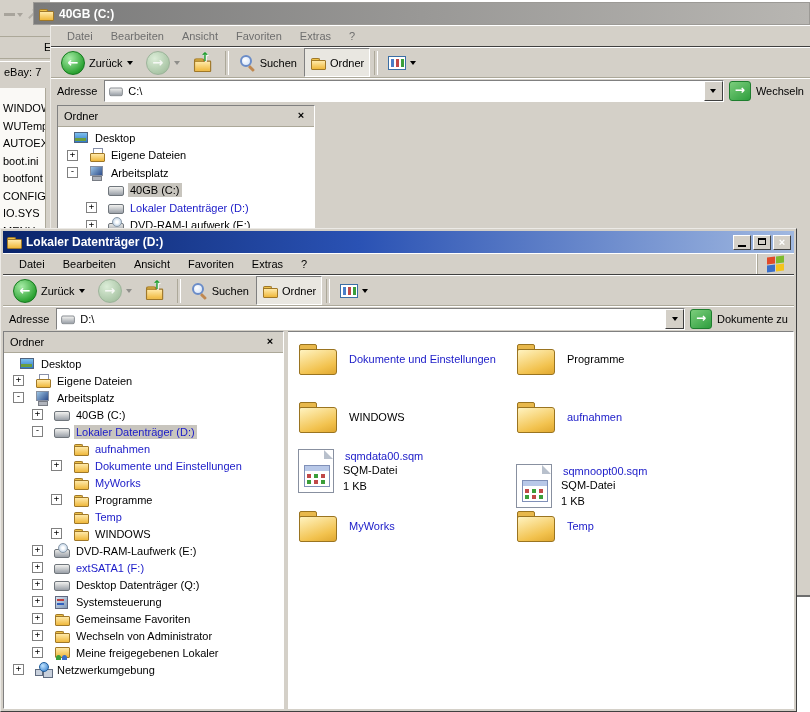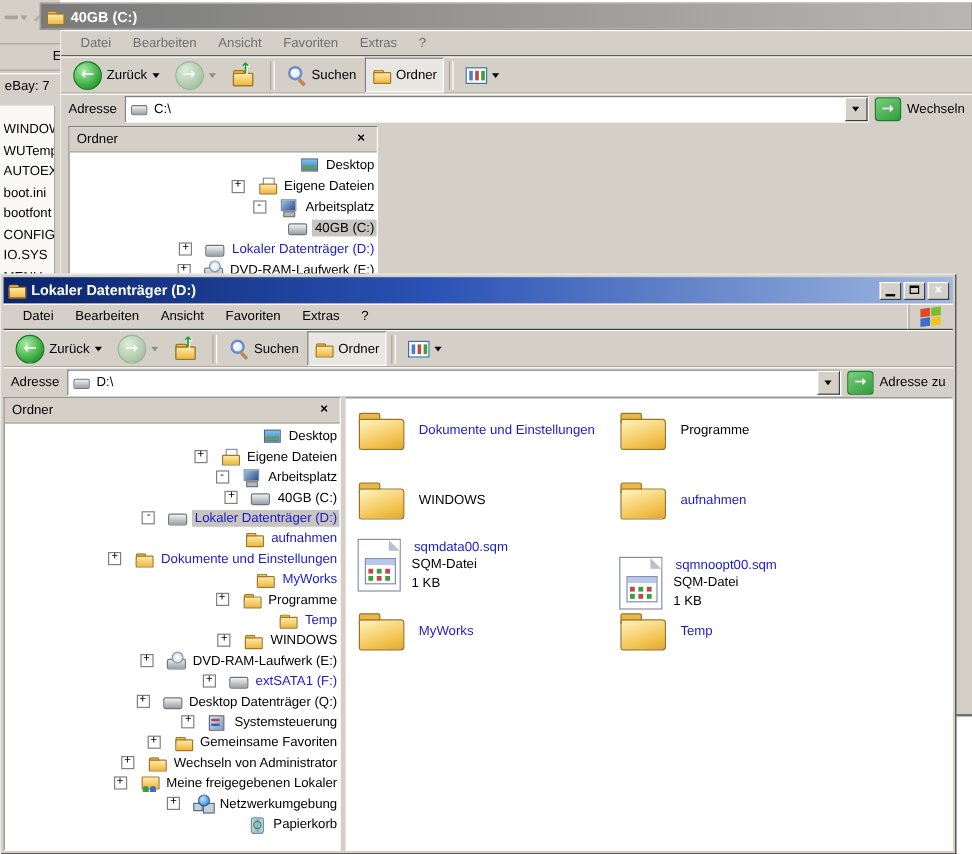--- a/index.html
+++ b/index.html
@@ -85,21 +85,21 @@
   .alabel{padding:0 2px;}
   .combo{flex:1;height:20px;background:#fff;border:1px solid;border-color:#808080 #fff #fff #808080;
     display:flex;align-items:center;gap:4px;padding-left:3px;min-width:0;}
   .dbtn{margin-left:auto;width:17px;height:18px;background:#D4D0C8;border:1px solid;border-color:#fff #404040 #404040 #fff;
     display:flex;align-items:center;justify-content:center;flex:none;}
   .gobtn{display:flex;align-items:center;gap:5px;flex:none;padding-right:2px;}
   .goicon{width:20px;height:18px;border-radius:3px;background:linear-gradient(145deg,#7CCE7C,#2E9E3E);
     border:1px solid #1E7E2E;color:#fff;font-family:"DejaVu Sans",sans-serif;font-weight:bold;font-size:12px;
     text-align:center;line-height:17px;}
   
-  .trow{height:17px;display:flex;align-items:center;white-space:nowrap;justify-content:flex-end;}
+  .trow{height:17px;display:flex;align-items:center;white-space:nowrap;}
   .trow.h175{height:17.5px;}
   .texp{width:9px;height:9px;flex:none;background:#fff;border:1px solid #808080;font-size:9px;line-height:7px;
     text-align:center;margin-right:11px;font-family:"DejaVu Sans Mono",monospace;color:#000;}
   .texp.none{visibility:hidden;}
   .tico{margin-right:4px;flex:none;}
   .tlabel{padding:1px 2px;}
   .tlabel.blue{color:#1A1AC8;}
   .trow.sel .tlabel{background:#C8C5BE;}
   
   .ic{display:inline-block;width:16px;height:16px;position:relative;flex:none;}
@@ -332,21 +332,21 @@
       <span class="alabel">Adresse</span>
       <div class="combo">
         <span class="ic ic-drive small"></span>
         <span>D:\</span>
         <span class="dbtn">
             <span class="caret"></span>
           </span>
       </div>
       <div class="gobtn">
         <span class="goicon">→</span>
-        <span>Adresse zu</span>
+        <span>Dokumente zu</span>
       </div>
     </div>
     <div class="fcontent">
       <div id="ftree-panel" class="panelbox">
         <div class="phead">
           <span>Ordner</span>
           <span class="pclose">×</span>
         </div>
         <div class="ptree" id="ftree">
             <div class="trow" style="padding-left: 15px;">
@@ -436,25 +436,20 @@
             <div class="trow" style="padding-left: 28px;">
               <span class="texp">+</span>
               <span class="ic tico ic-shared"></span>
               <span class="tlabel">Meine freigegebenen Lokaler</span>
             </div>
             <div class="trow" style="padding-left: 9px;">
               <span class="texp">+</span>
               <span class="ic tico ic-network"></span>
               <span class="tlabel">Netzwerkumgebung</span>
             </div>
-            <div class="trow" style="padding-left: 9px;">
-              <span class="texp none">+</span>
-              <span class="ic tico ic-recycle"></span>
-              <span class="tlabel">Papierkorb</span>
-            </div>
           </div>
       </div>
       <div class="splitter"></div>
       <div class="files" id="ffiles">
           <div class="tile foldertile" style="left: 10px; top: 9px;">
             <span class="big-folder"></span>
             <div class="namecol">
               <div class="tname blue">Dokumente und Einstellungen</div>
             </div>
           </div>

